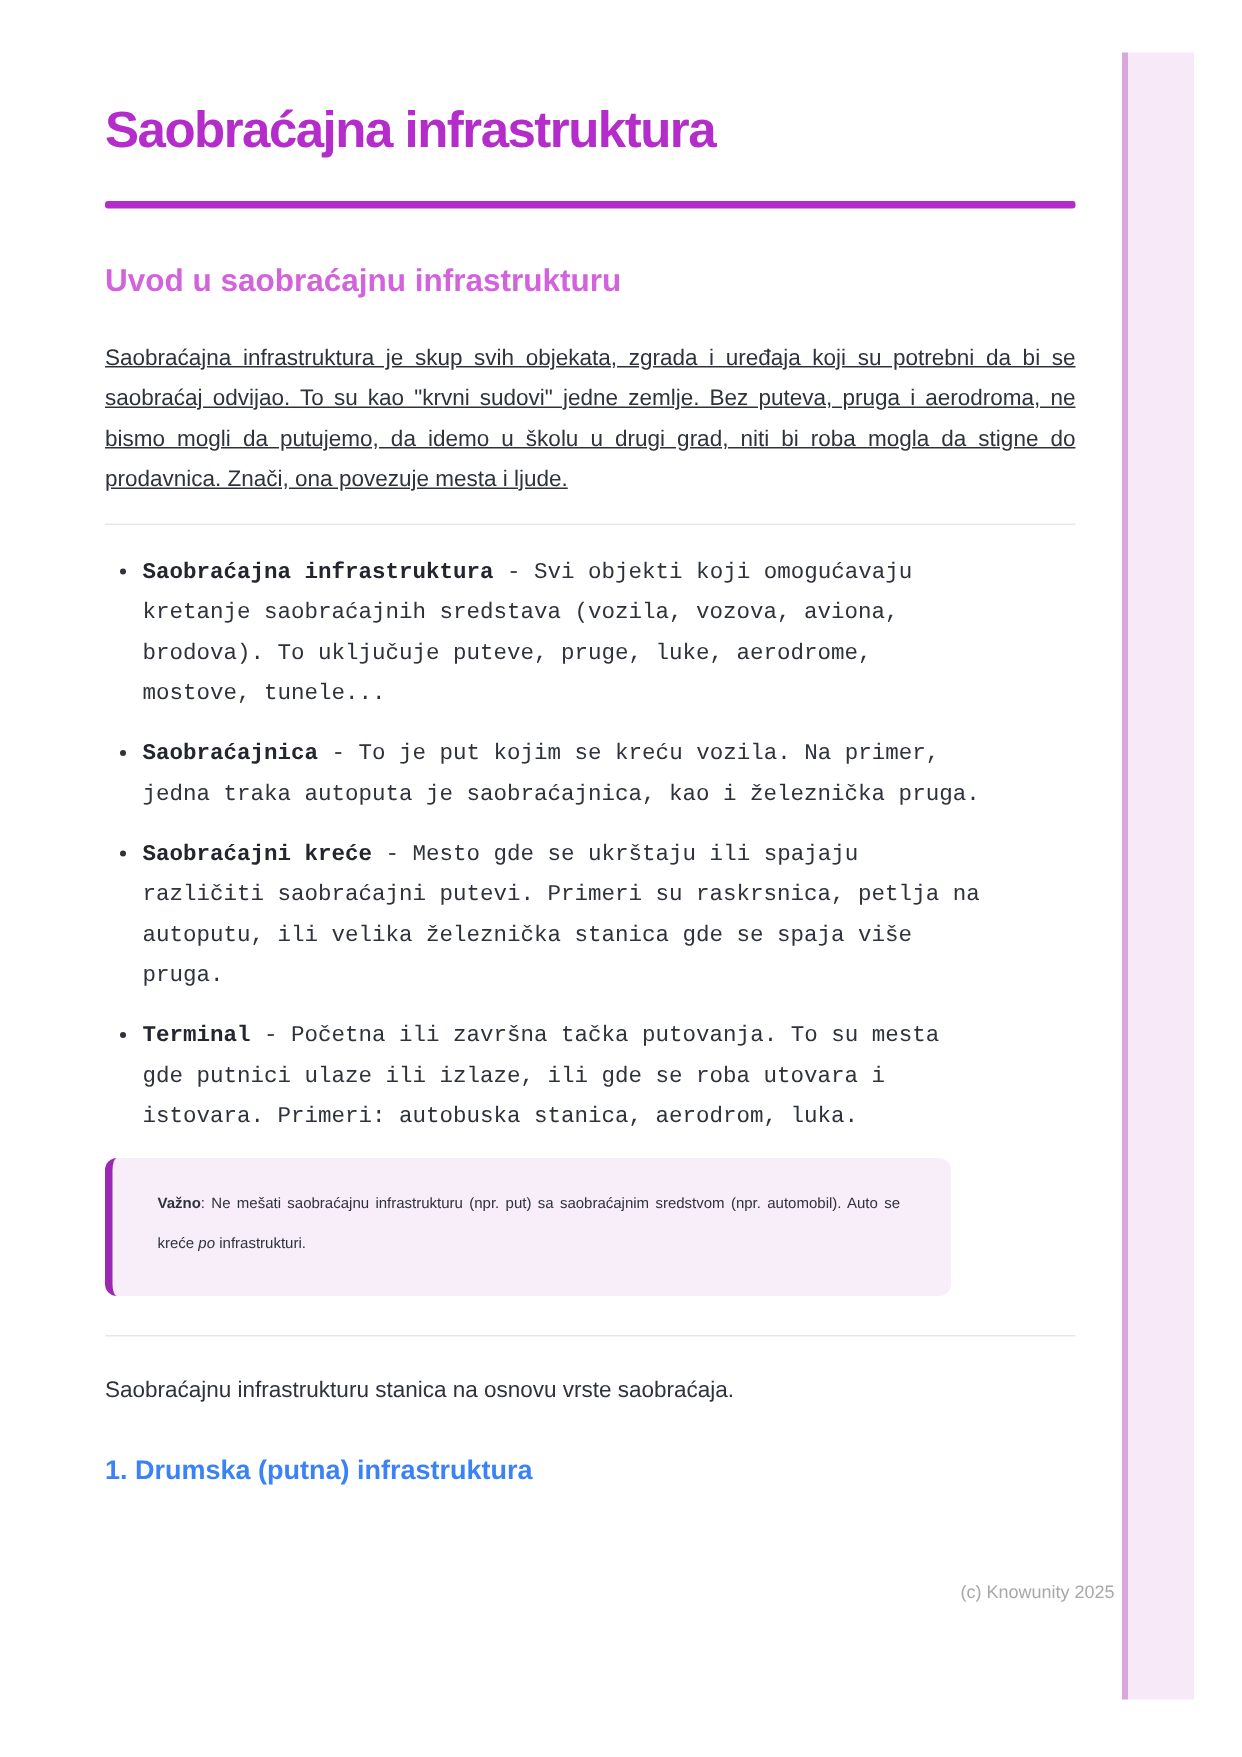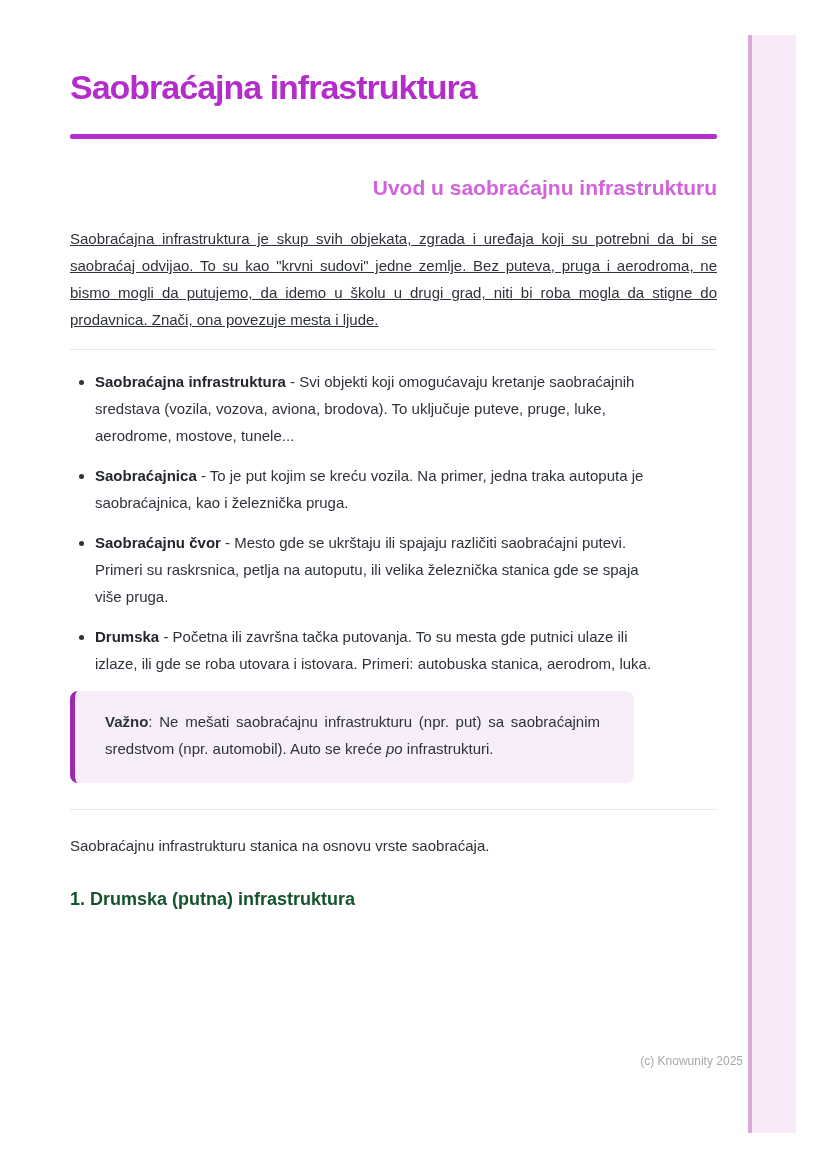--- a/index.html
+++ b/index.html
@@ -53,34 +53,33 @@
     height: 5px;
     background: #b42cc9;
     border-radius: 2px;
   }
   h2 {
     margin: 32px 0 0 0;
     font-size: 21px;
     line-height: 30px;
     font-weight: 700;
     color: #d263dc;
-    text-align: right;
   }
   h2.first {
     margin-top: 34px;
   }
   h2.narrow {
     max-width: 540px;
   }
   h3 {
     margin: 28px 0 0 0;
     font-size: 18px;
     line-height: 24px;
     font-weight: 700;
-    color: #14532d;
+    color: #3b82f6;
   }
   p.body {
     margin: 22px 0 0 0;
     font-size: 15px;
     line-height: 27px;
   }
   p.justify {
     text-align: justify;
     text-decoration: underline;
   }
@@ -96,36 +95,37 @@
     margin: 18px 0 0 0;
     padding: 0 0 0 25px;
     list-style: disc;
   }
   ul.bullets li {
     font-size: 15px;
     line-height: 27px;
     margin: 0 0 13px 0;
     max-width: 565px;
     color: #2e323b;
+    font-family: Liberation Mono, monospace;
   }
   ul.bullets li b {
     color: #23262e;
   }
   .callout {
     margin-top: 14px;
     width: 564px;
     box-sizing: border-box;
     background: #f8eef9;
     border-left: 5px solid #9b27b3;
     border-radius: 8px;
     padding: 17px 34px 21px 30px;
   }
   .callout p {
     margin: 0;
-    font-size: 15px;
+    font-size: 10px;
     line-height: 27px;
     text-align: justify;
   }
   .footer {
     position: absolute;
     top: 1054px;
     right: 53px;
     font-size: 12px;
     color: #a8a8ab;
     z-index: 3;
@@ -148,22 +148,22 @@
       <p class="body justify">Saobraćajna infrastruktura je skup svih objekata, zgrada i uređaja koji su potrebni da bi se saobraćaj odvijao. To su kao "krvni sudovi" jedne zemlje. Bez puteva, pruga i aerodroma, ne bismo mogli da putujemo, da idemo u školu u drugi grad, niti bi roba mogla da stigne do prodavnica. Znači, ona povezuje mesta i ljude.</p>
     </section>
 
     <hr class="divider">
 
     <section>
 
       <ul class="bullets">
         <li><b>Saobraćajna infrastruktura</b> <span>- Svi objekti koji omogućavaju kretanje saobraćajnih sredstava (vozila, vozova, aviona, brodova). To uključuje puteve, pruge, luke, aerodrome, mostove, tunele...</span></li>
         <li><b>Saobraćajnica</b> <span>- To je put kojim se kreću vozila. Na primer, jedna traka autoputa je saobraćajnica, kao i železnička pruga.</span></li>
-        <li><b>Saobraćajnu čvor</b> <span>- Mesto gde se ukrštaju ili spajaju različiti saobraćajni putevi. Primeri su raskrsnica, petlja na autoputu, ili velika železnička stanica gde se spaja više pruga.</span></li>
-        <li><b>Drumska</b> <span>- Početna ili završna tačka putovanja. To su mesta gde putnici ulaze ili izlaze, ili gde se roba utovara i istovara. Primeri: autobuska stanica, aerodrom, luka.</span></li>
+        <li><b>Saobraćajni kreće</b> <span>- Mesto gde se ukrštaju ili spajaju različiti saobraćajni putevi. Primeri su raskrsnica, petlja na autoputu, ili velika železnička stanica gde se spaja više pruga.</span></li>
+        <li><b>Terminal</b> <span>- Početna ili završna tačka putovanja. To su mesta gde putnici ulaze ili izlaze, ili gde se roba utovara i istovara. Primeri: autobuska stanica, aerodrom, luka.</span></li>
       </ul>
 
       <aside class="callout">
         <p><b>Važno</b><span>: Ne mešati saobraćajnu infrastrukturu (npr. put) sa saobraćajnim sredstvom (npr. automobil). Auto se kreće </span><i>po</i><span> infrastrukturi.</span></p>
       </aside>
     </section>
 
     <hr class="divider second">
 
     <section>

